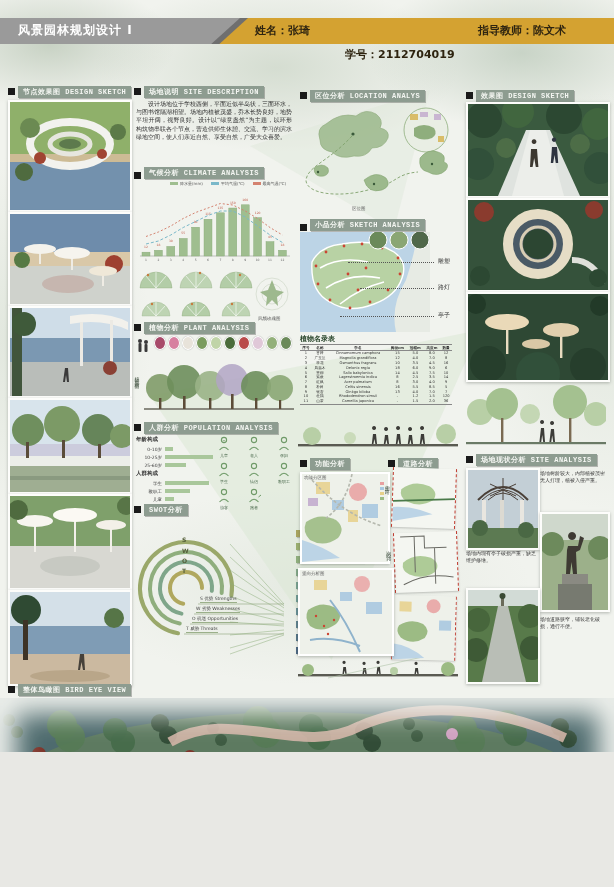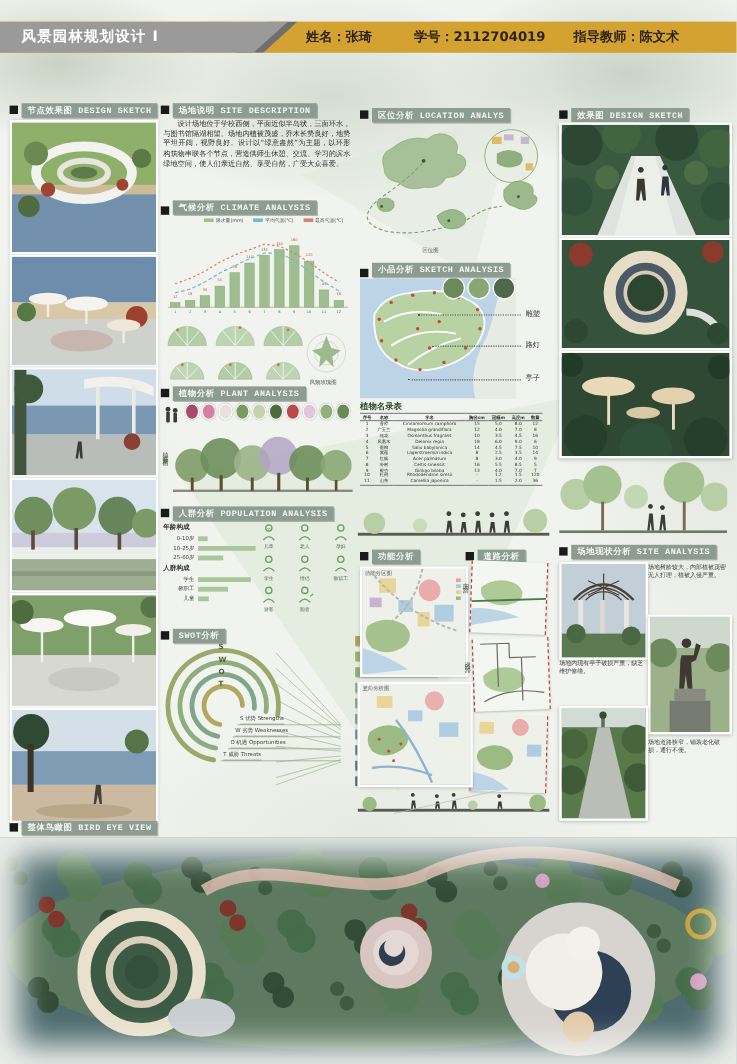--- a/index.html
+++ b/index.html
@@ -1,16 +1,16 @@
 <!DOCTYPE html>
 <html><head>
 <meta charset="utf-8">
 <style>
   html,body{margin:0;padding:0;background:#e8e8e4;}
-  #board{position:relative;width:614px;height:887px;margin:0 auto;background:#f1f3ee;
+  #board{position:relative;width:614px;height:752px;margin:0 auto;background:#f1f3ee;
          font-family:"DejaVu Sans","Liberation Sans",sans-serif;overflow:hidden;}
   
   .texture{position:absolute;inset:0;pointer-events:none;
     background:
       radial-gradient(ellipse 180px 90px at 8% 6%, rgba(150,170,145,.45), transparent 70%),
       radial-gradient(ellipse 220px 110px at 85% 7%, rgba(140,165,140,.40), transparent 70%),
       radial-gradient(ellipse 260px 120px at 45% 9%, rgba(160,180,155,.35), transparent 70%),
       radial-gradient(ellipse 200px 260px at 2% 45%, rgba(170,190,165,.22), transparent 70%),
       radial-gradient(ellipse 200px 300px at 99% 40%, rgba(170,190,165,.22), transparent 70%),
       radial-gradient(ellipse 320px 140px at 50% 78%, rgba(175,195,170,.18), transparent 70%);}
@@ -74,21 +74,21 @@
 <div id="board">
   <div class="texture"></div>
   <div class="deco-tri" style="left:150px;top:330px;width:330px;height:330px;clip-path:polygon(0 20%,100% 0,55% 100%);"></div>
   <div class="deco-tri" style="left:250px;top:90px;width:180px;height:140px;clip-path:polygon(0 40%,100% 0,80% 100%);opacity:.4;"></div>
 
   <div class="hdr-yellow"></div>
   <div class="hdr-dark"></div>
   <div class="hdr-gray"></div>
   <div class="hdr-course">风景园林规划设计 I</div>
   <div class="hdr-info" style="left:255px;">姓名：张琦</div>
-  <div class="hdr-info" style="left:345px;">学号：2112704019</div>
+  <div class="hdr-info" style="left:345px;margin-top:24px;">学号：2112704019</div>
   <div class="hdr-info" style="left:478px;">指导教师：陈文术</div>
 
   <div class="sec" style="left:8px;top:86px;">
     <span class="bullet"></span>
     <span class="lbl">节点效果图 DESIGN SKETCH</span>
   </div>
 
   <div class="imgbox" style="left:8px;top:100px;width:120px;height:108px;">
     <svg viewBox="0 0 120 108" width="120" height="108">
       <rect width="120" height="58" fill="#8fb06a"></rect>
@@ -402,21 +402,21 @@
       <div class="icon-cell">
         <svg viewBox="0 0 16 16">
           <circle cx="8" cy="4" r="2.6" fill="none" stroke="#6f9a68" stroke-width="1.1"></circle>
           <path d="M3.5 14 Q8 8.5 12.5 14" fill="none" stroke="#6f9a68" stroke-width="1.1"></path>
           <line x1="12.5" y1="9" x2="15" y2="7" stroke="#6f9a68" stroke-width="1"></line>
         </svg>
         <span class="il">跑者</span>
       </div>
     </div>
 
-  <div class="sec" style="left:134px;top:524px;">
+  <div class="sec" style="left:134px;top:504px;">
     <span class="bullet"></span>
     <span class="lbl">SWOT分析</span>
   </div>
   <div style="position:absolute;left:134px;top:536px;width:160px;height:120px;">
     <svg viewBox="0 0 160 120" width="160" height="120">
       <g fill="none" stroke-linecap="round">
         <circle cx="52" cy="52" r="46" stroke="#9aa86a" stroke-width="4" stroke-dasharray="216 80" transform="rotate(100 52 52)"></circle>
         <circle cx="52" cy="52" r="36" stroke="#8fae7d" stroke-width="4" stroke-dasharray="168 64" transform="rotate(100 52 52)"></circle>
         <circle cx="52" cy="52" r="26" stroke="#7fa68a" stroke-width="4" stroke-dasharray="120 46" transform="rotate(100 52 52)"></circle>
         <circle cx="52" cy="52" r="16" stroke="#b0a85e" stroke-width="4" stroke-dasharray="72 30" transform="rotate(100 52 52)"></circle>

